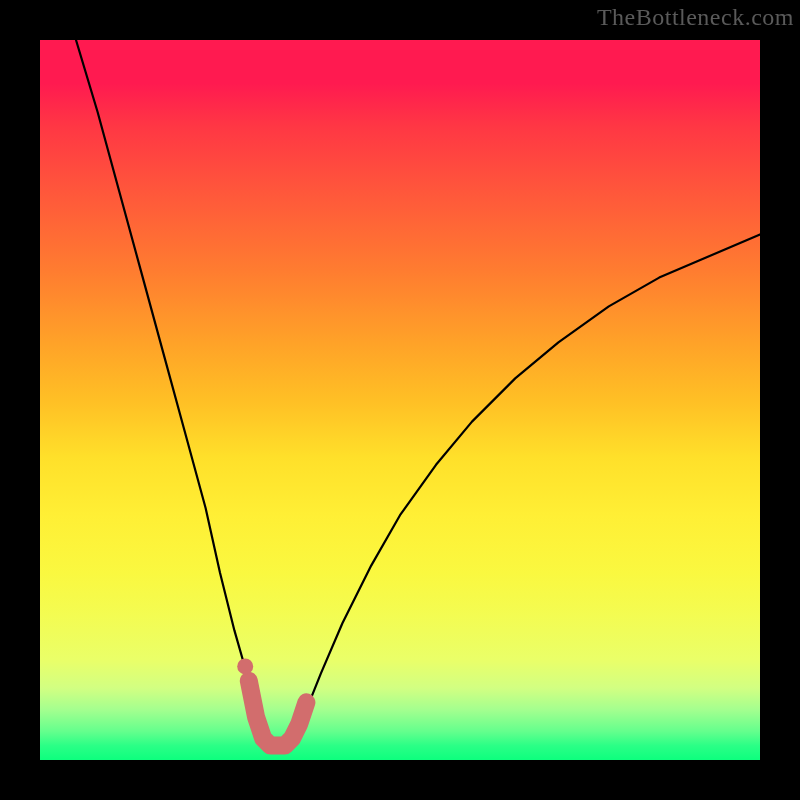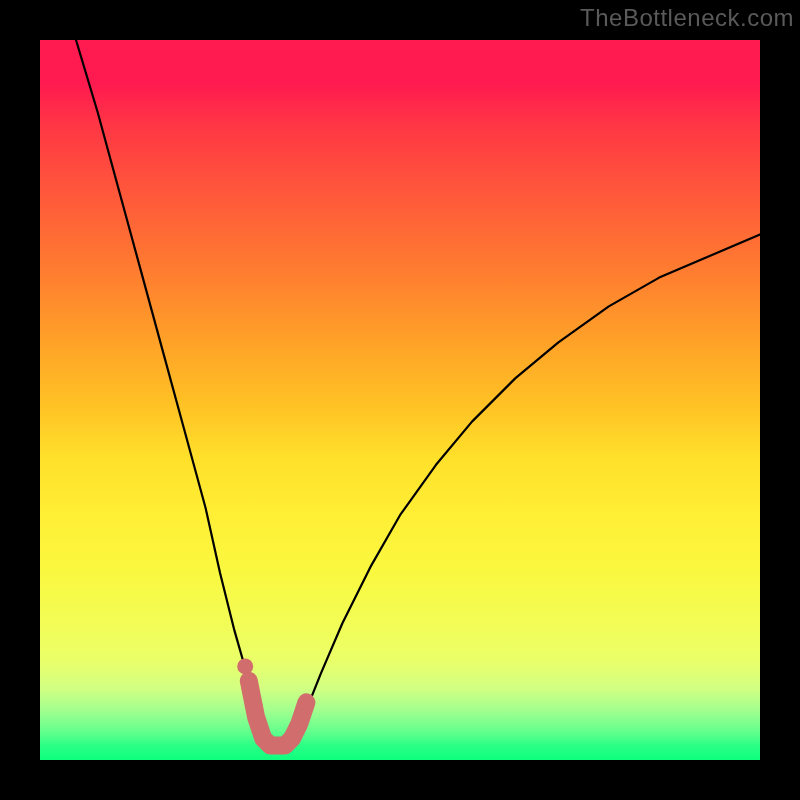--- a/index.html
+++ b/index.html
@@ -55,20 +55,21 @@
   .watermark {
     position: absolute;
     right: 6px;
     top: 4px;
     color: #5a5a5a;
     font-size: 24px;
     font-weight: 500;
     letter-spacing: 0.5px;
     user-select: none;
     pointer-events: none;
+    font-family: Liberation Serif, serif;
   }
   svg.overlay {
     position: absolute;
     left: 0; top: 0;
     width: 720px;
     height: 720px;
     overflow: visible;
   }
 </style>
 </head>

